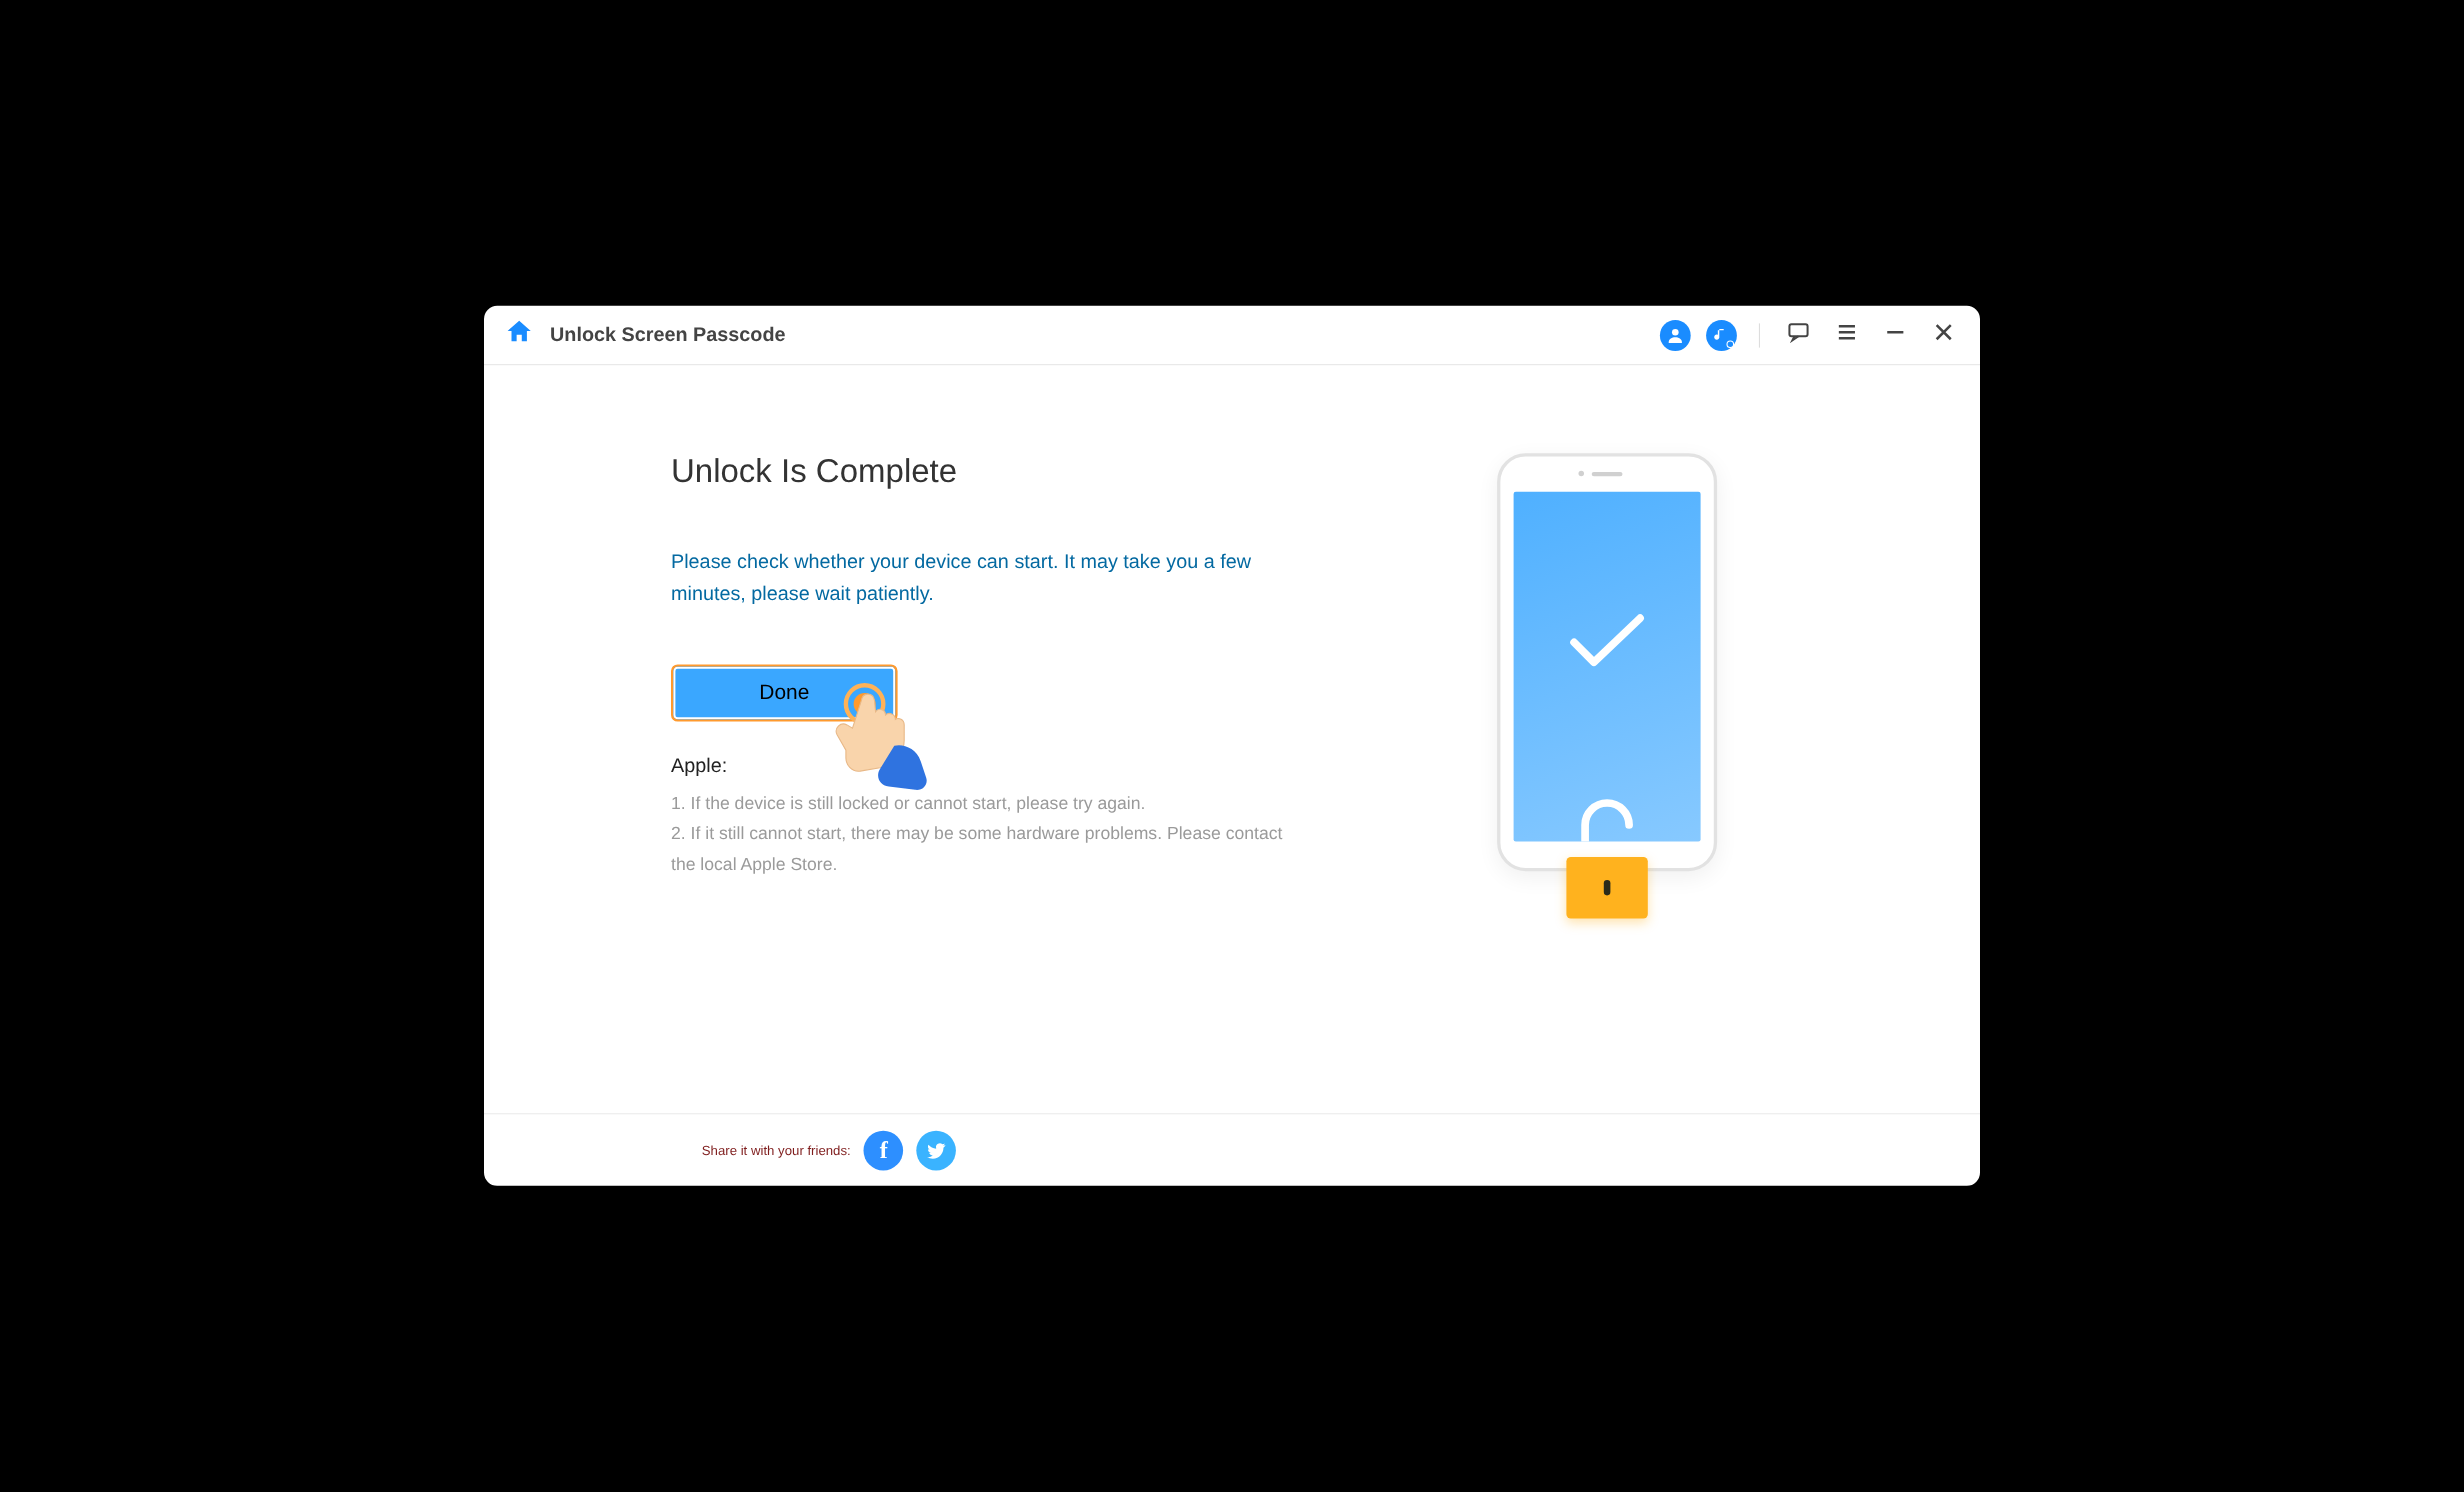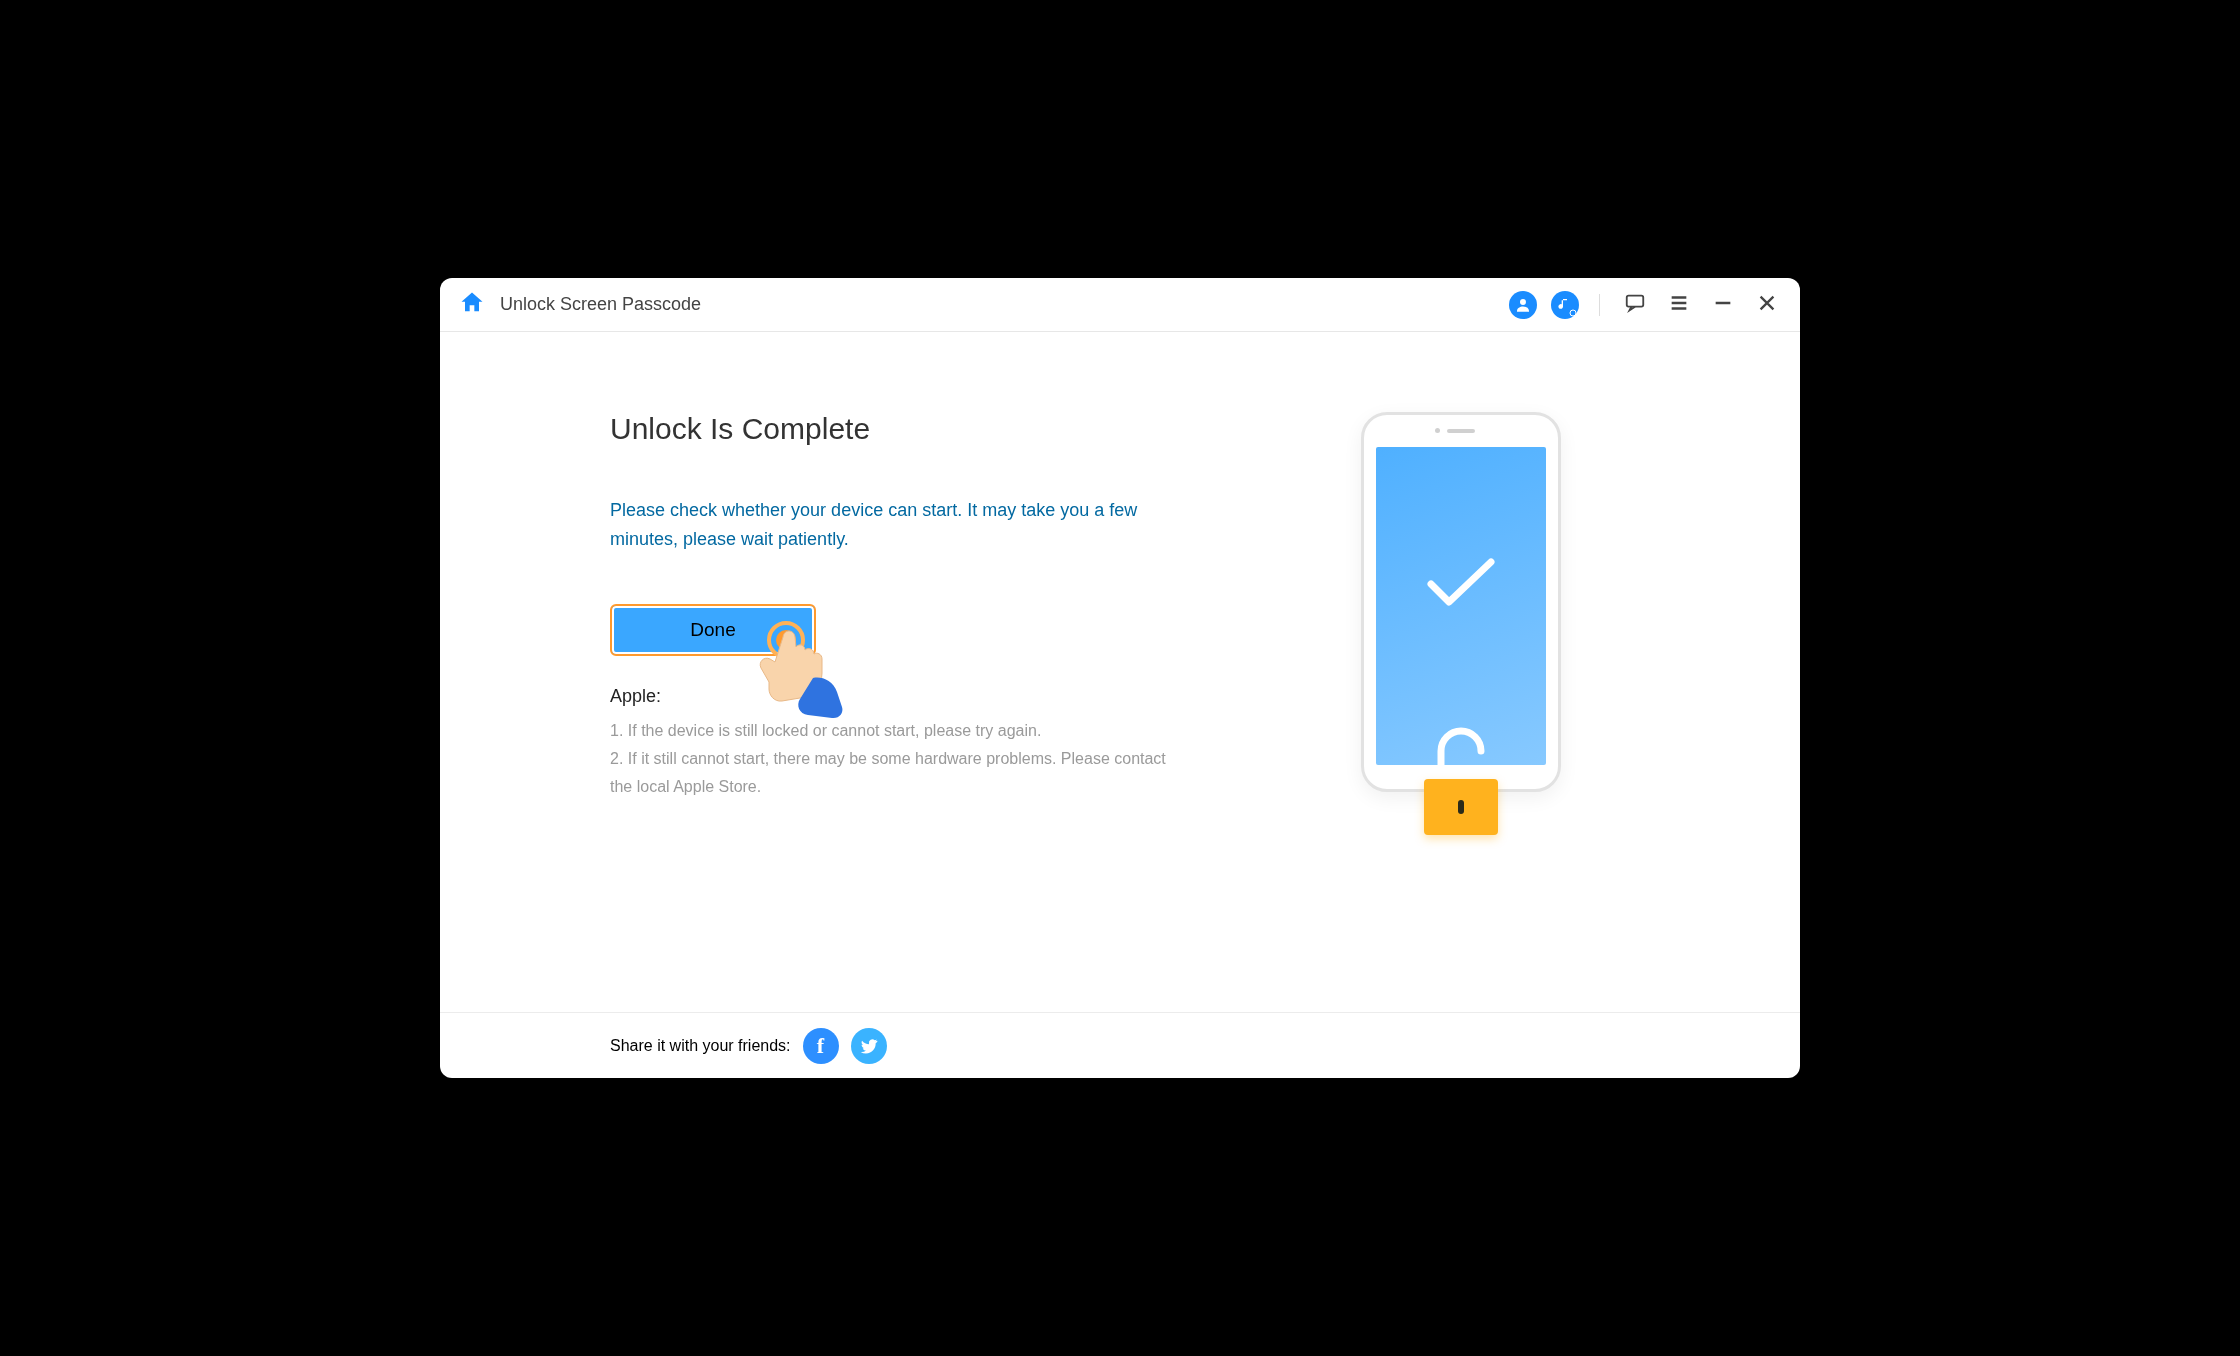--- a/index.html
+++ b/index.html
@@ -25,21 +25,21 @@
     }
     .titlebar {
       height: 54px;
       border-bottom: 1px solid #e7e7e7;
       display: flex;
       align-items: center;
       padding: 0 18px;
     }
     .title-left { display: flex; align-items: center; gap: 14px; }
     .home-icon { color: #1a8cff; }
-    .title-text { font-size: 18px; color: #444; }
+    .title-text { font-size: 18px; color: #444; font-weight: bold; }
     .title-right { margin-left: auto; display: flex; align-items: center; gap: 14px; }
     .circle-icon {
       width: 28px; height: 28px; border-radius: 50%;
       background: #1a8cff; display: flex; align-items: center; justify-content: center;
       color: #fff;
     }
     .win-sep { width: 1px; height: 22px; background: #ddd; margin: 0 6px; }
     .win-ctrl { color: #444; padding: 4px; }
     .content {
       flex: 1;
@@ -130,21 +130,21 @@
       z-index: -1;
     }
 
     .footer {
       height: 66px;
       border-top: 1px solid #ececec;
       display: flex; align-items: center;
       padding-left: 170px;
       gap: 12px;
     }
-    .share-text { font-size: 16px; color: #000000; }
+    .share-text { font-size: 12px; color: #7f1d1d; margin-left: 28px; }
     .social-icon {
       width: 36px; height: 36px; border-radius: 50%;
       display: flex; align-items: center; justify-content: center;
       color: #fff; font-weight: bold;
     }
     .fb { background: #2d8fff; font-family: Georgia, serif; font-size: 22px; }
     .tw { background: #3ab3ff; }
   </style>
 </head>
 <body>

